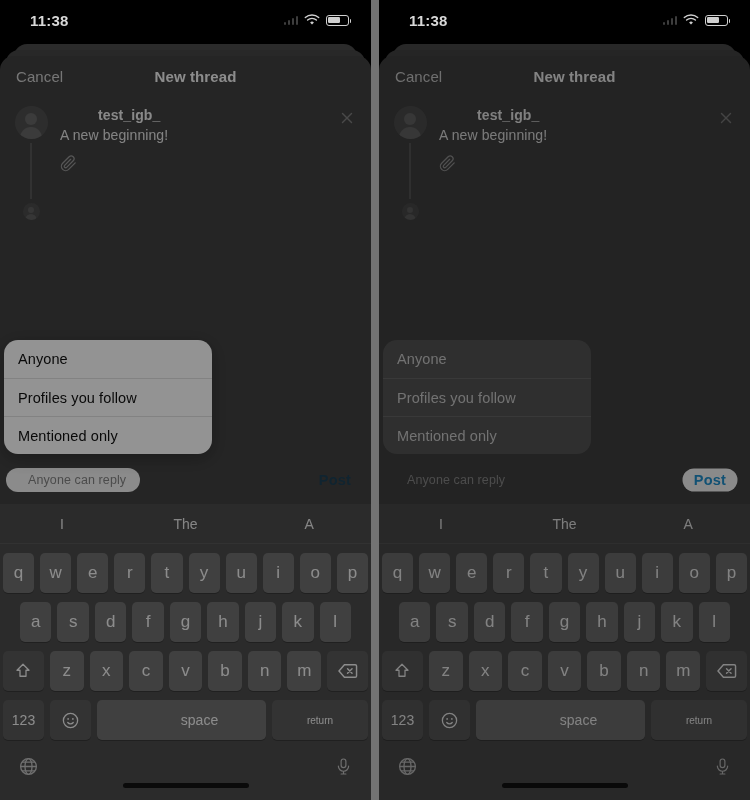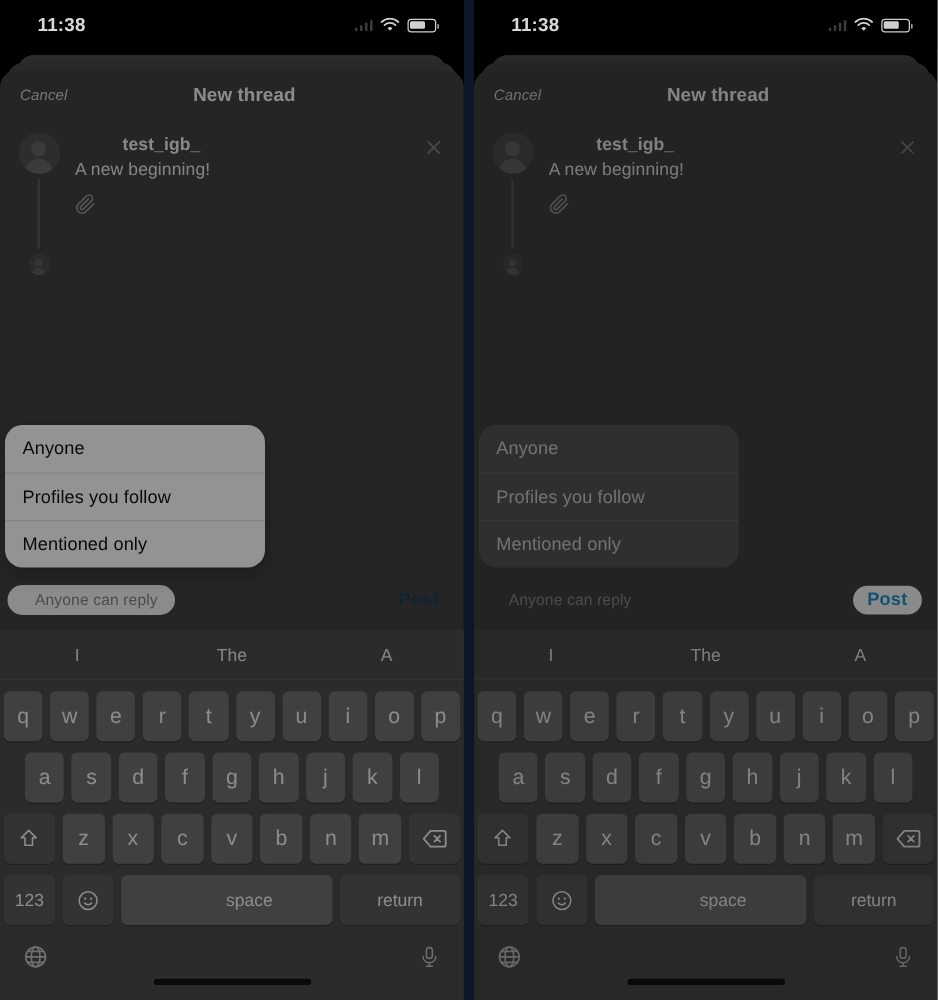--- a/index.html
+++ b/index.html
@@ -6,21 +6,21 @@
   * { box-sizing: border-box; margin: 0; padding: 0; }
   html, body {
     width: 750px; height: 800px;
     background: #ffffff;
     font-family: "Liberation Sans", "DejaVu Sans", sans-serif;
     overflow: hidden;
   }
   .stage {
     position: relative;
     width: 750px; height: 800px;
-    background: #0f172a;
+    background: #737373;
     display: flex;
     gap: 8px;
   }
   .phone {
     position: relative;
     width: 371px; height: 800px;
     background: #000000;
     overflow: hidden;
     flex: 0 0 371px;
   }
@@ -85,24 +85,23 @@
 
   
   .nav {
     position: relative;
     height: 40px;
     display: flex;
     align-items: center;
     padding: 0 16px;
   }
   .nav-cancel {
-    font-size: 12px;
+    font-size: 15px;
     color: #cccccc;
     letter-spacing: .1px;
-    font-style: italic;
   }
   .nav-title {
     position: absolute; left: 0; right: 0; text-align: center;
     font-size: 15px; font-weight: 700; color: #f2f2f2;
     letter-spacing: .1px;
     pointer-events: none;
     padding-left: 20px;
   }
 
   
@@ -247,21 +246,21 @@
     display: flex; align-items: center; justify-content: center;
     font-size: 17px;
     color: #f1f1f1;
     box-shadow: 0 1px 0 rgba(0,0,0,.25);
     flex: 1 1 0;
   }
   .krow.r2 { padding: 0 20px; }
   .krow.r3 { padding: 0 3px; }
   .key.dark { background: #595959; flex: 0 0 41px; }
   .key.wide-space { flex: 1 1 auto; padding-left: 36px; }
-  .key.ret { flex: 0 0 96px; font-size: 14px; background: #595959; }
+  .key.ret { flex: 0 0 96px; font-size: 10px; background: #595959; }
   .key.num { flex: 0 0 41px; font-size: 14px; background: #595959; }
   .key.emoji { flex: 0 0 41px; background: #595959; font-size: 17px; }
   .key.spacebar { background: #6f6f6f; font-size: 14px; }
   .krow.r4 { gap: 6px; padding: 0 3px; }
   .bottomrow {
     height: 56px;
     display: flex; align-items: center; justify-content: space-between;
     padding: 0 18px;
     position: relative;
   }

